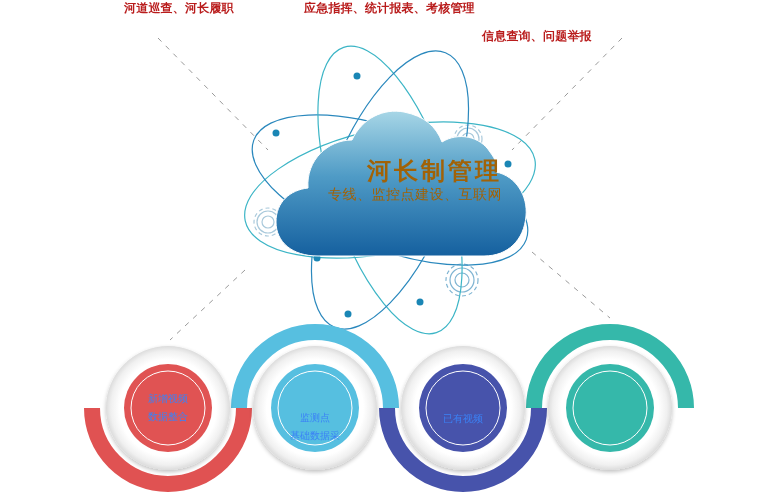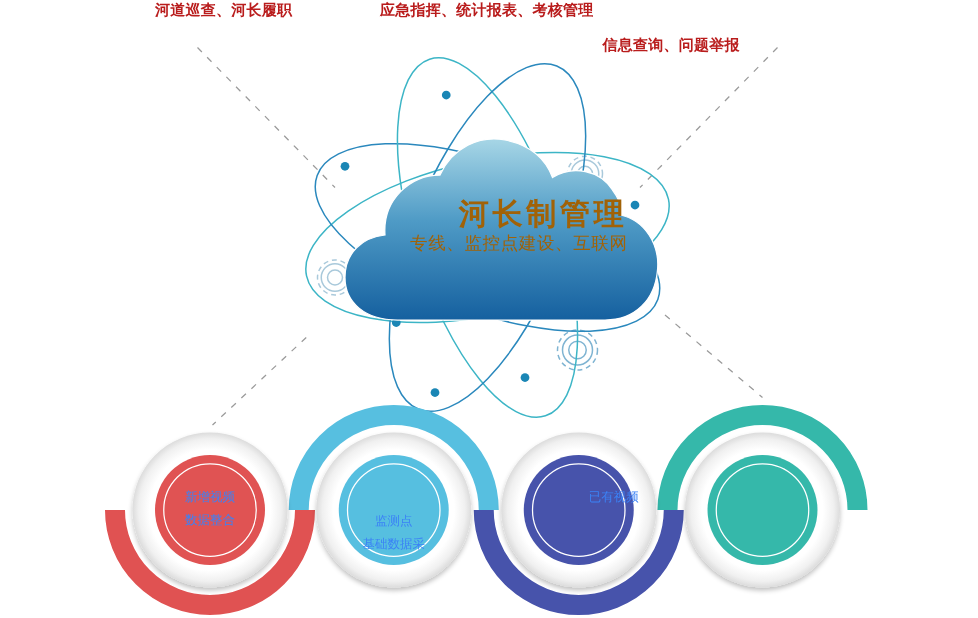--- a/index.html
+++ b/index.html
@@ -142,17 +142,17 @@
 </div>
 
 <div class="node-text" style="left:120px; top:390px;">
   <div>新增视频</div>
   <div>数据整合</div>
 </div>
 <div class="node-text" style="left:267px; top:390px;margin-top:19px;">
   <div>监测点</div>
   <div>基础数据采</div>
 </div>
-<div class="node-text" style="left:415px; top:390px;text-align:right;">
+<div class="node-text" style="left:415px; top:410px;">
   <div>已有视频</div>
 </div>
 <div class="node-text" style="left:562px; top:390px;">
 </div>
 
 </body></html>

